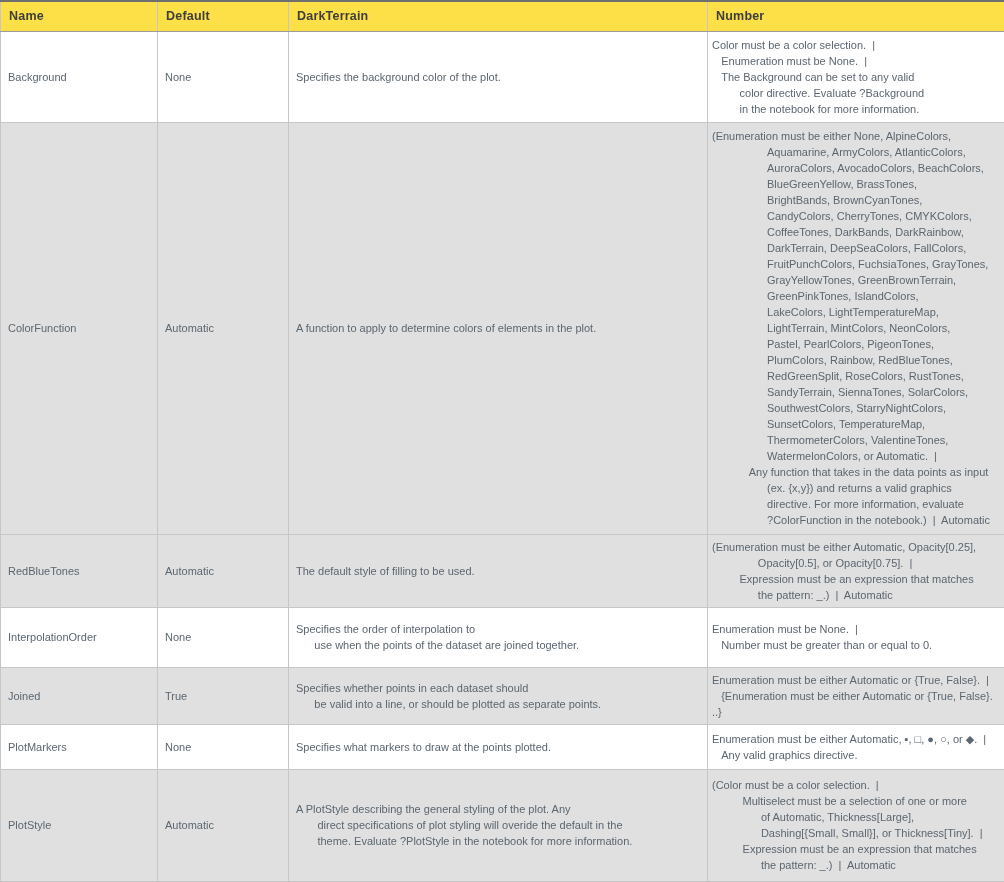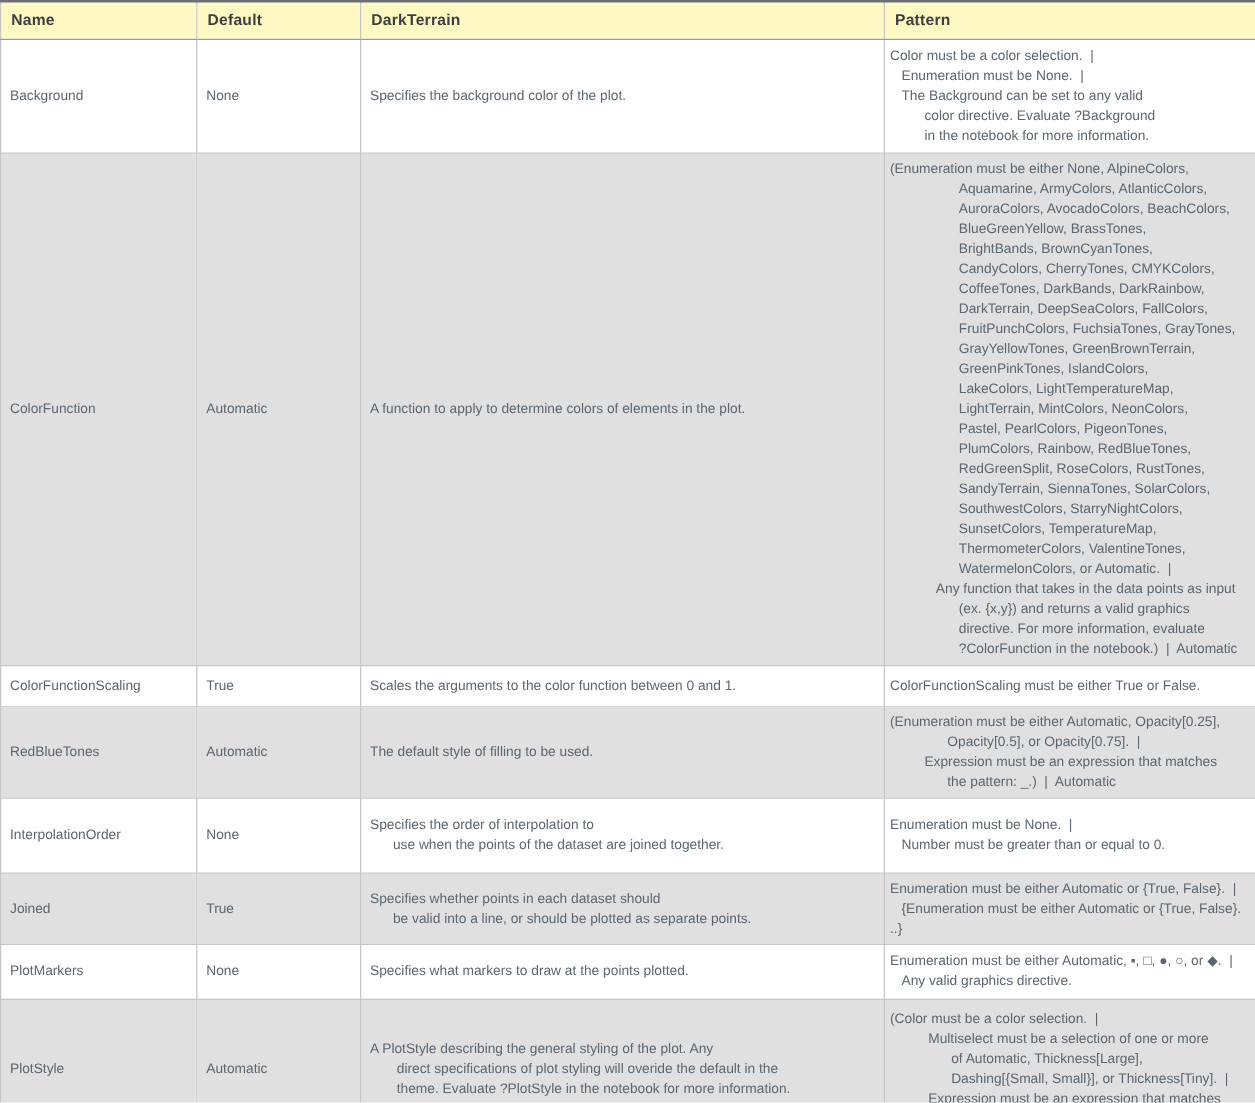--- a/index.html
+++ b/index.html
@@ -18,21 +18,21 @@
   col.c-default { width:131px; }
   col.c-desc { width:419px; }
   col.c-pattern { width:297px; }
   th, td {
     border:1px solid #c6c6c6;
     vertical-align: middle;
     box-sizing: border-box;
     overflow:hidden;
   }
   thead th {
-    background:#fef9c3;
+    background:#fde047;
     color:#3e3e3e;
     font-weight:bold;
     font-size:12.5px;
     letter-spacing:0.2px;
     text-align:left;
     height:30px;
     padding:2px 8px;
     border-bottom:1px solid #9b9b9b;
   }
   tbody td {
@@ -53,21 +53,21 @@
       <col class="c-name">
         <col class="c-default">
         <col class="c-desc">
         <col class="c-pattern">
     </colgroup>
     <thead>
       <tr>
         <th>Name</th>
         <th>Default</th>
         <th>DarkTerrain</th>
-        <th>Pattern</th>
+        <th>Number</th>
       </tr>
     </thead>
     <tbody>
       <tr style="height:91px;">
         <td>Background</td>
         <td>None</td>
         <td>Specifies the background color of the plot.</td>
         <td class="pattern">Color must be a color selection.  |
    Enumeration must be None.  |
    The Background can be set to any valid
@@ -96,26 +96,20 @@
                   RedGreenSplit, RoseColors, RustTones,
                   SandyTerrain, SiennaTones, SolarColors,
                   SouthwestColors, StarryNightColors,
                   SunsetColors, TemperatureMap,
                   ThermometerColors, ValentineTones,
                   WatermelonColors, or Automatic.  |
             Any function that takes in the data points as input
                   (ex. {x,y}) and returns a valid graphics
                   directive. For more information, evaluate
                   ?ColorFunction in the notebook.)  |  Automatic</td>
-      </tr>
-      <tr style="height:33px;">
-        <td>ColorFunctionScaling</td>
-        <td>True</td>
-        <td>Scales the arguments to the color function between 0 and 1.</td>
-        <td class="pattern">ColorFunctionScaling must be either True or False.</td>
       </tr>
       <tr class="alt" style="height:72px;">
         <td>RedBlueTones</td>
         <td>Automatic</td>
         <td>The default style of filling to be used.</td>
         <td class="pattern">(Enumeration must be either Automatic, Opacity[0.25],
                Opacity[0.5], or Opacity[0.75].  |
          Expression must be an expression that matches
                the pattern: _.)  |  Automatic</td>
       </tr>

